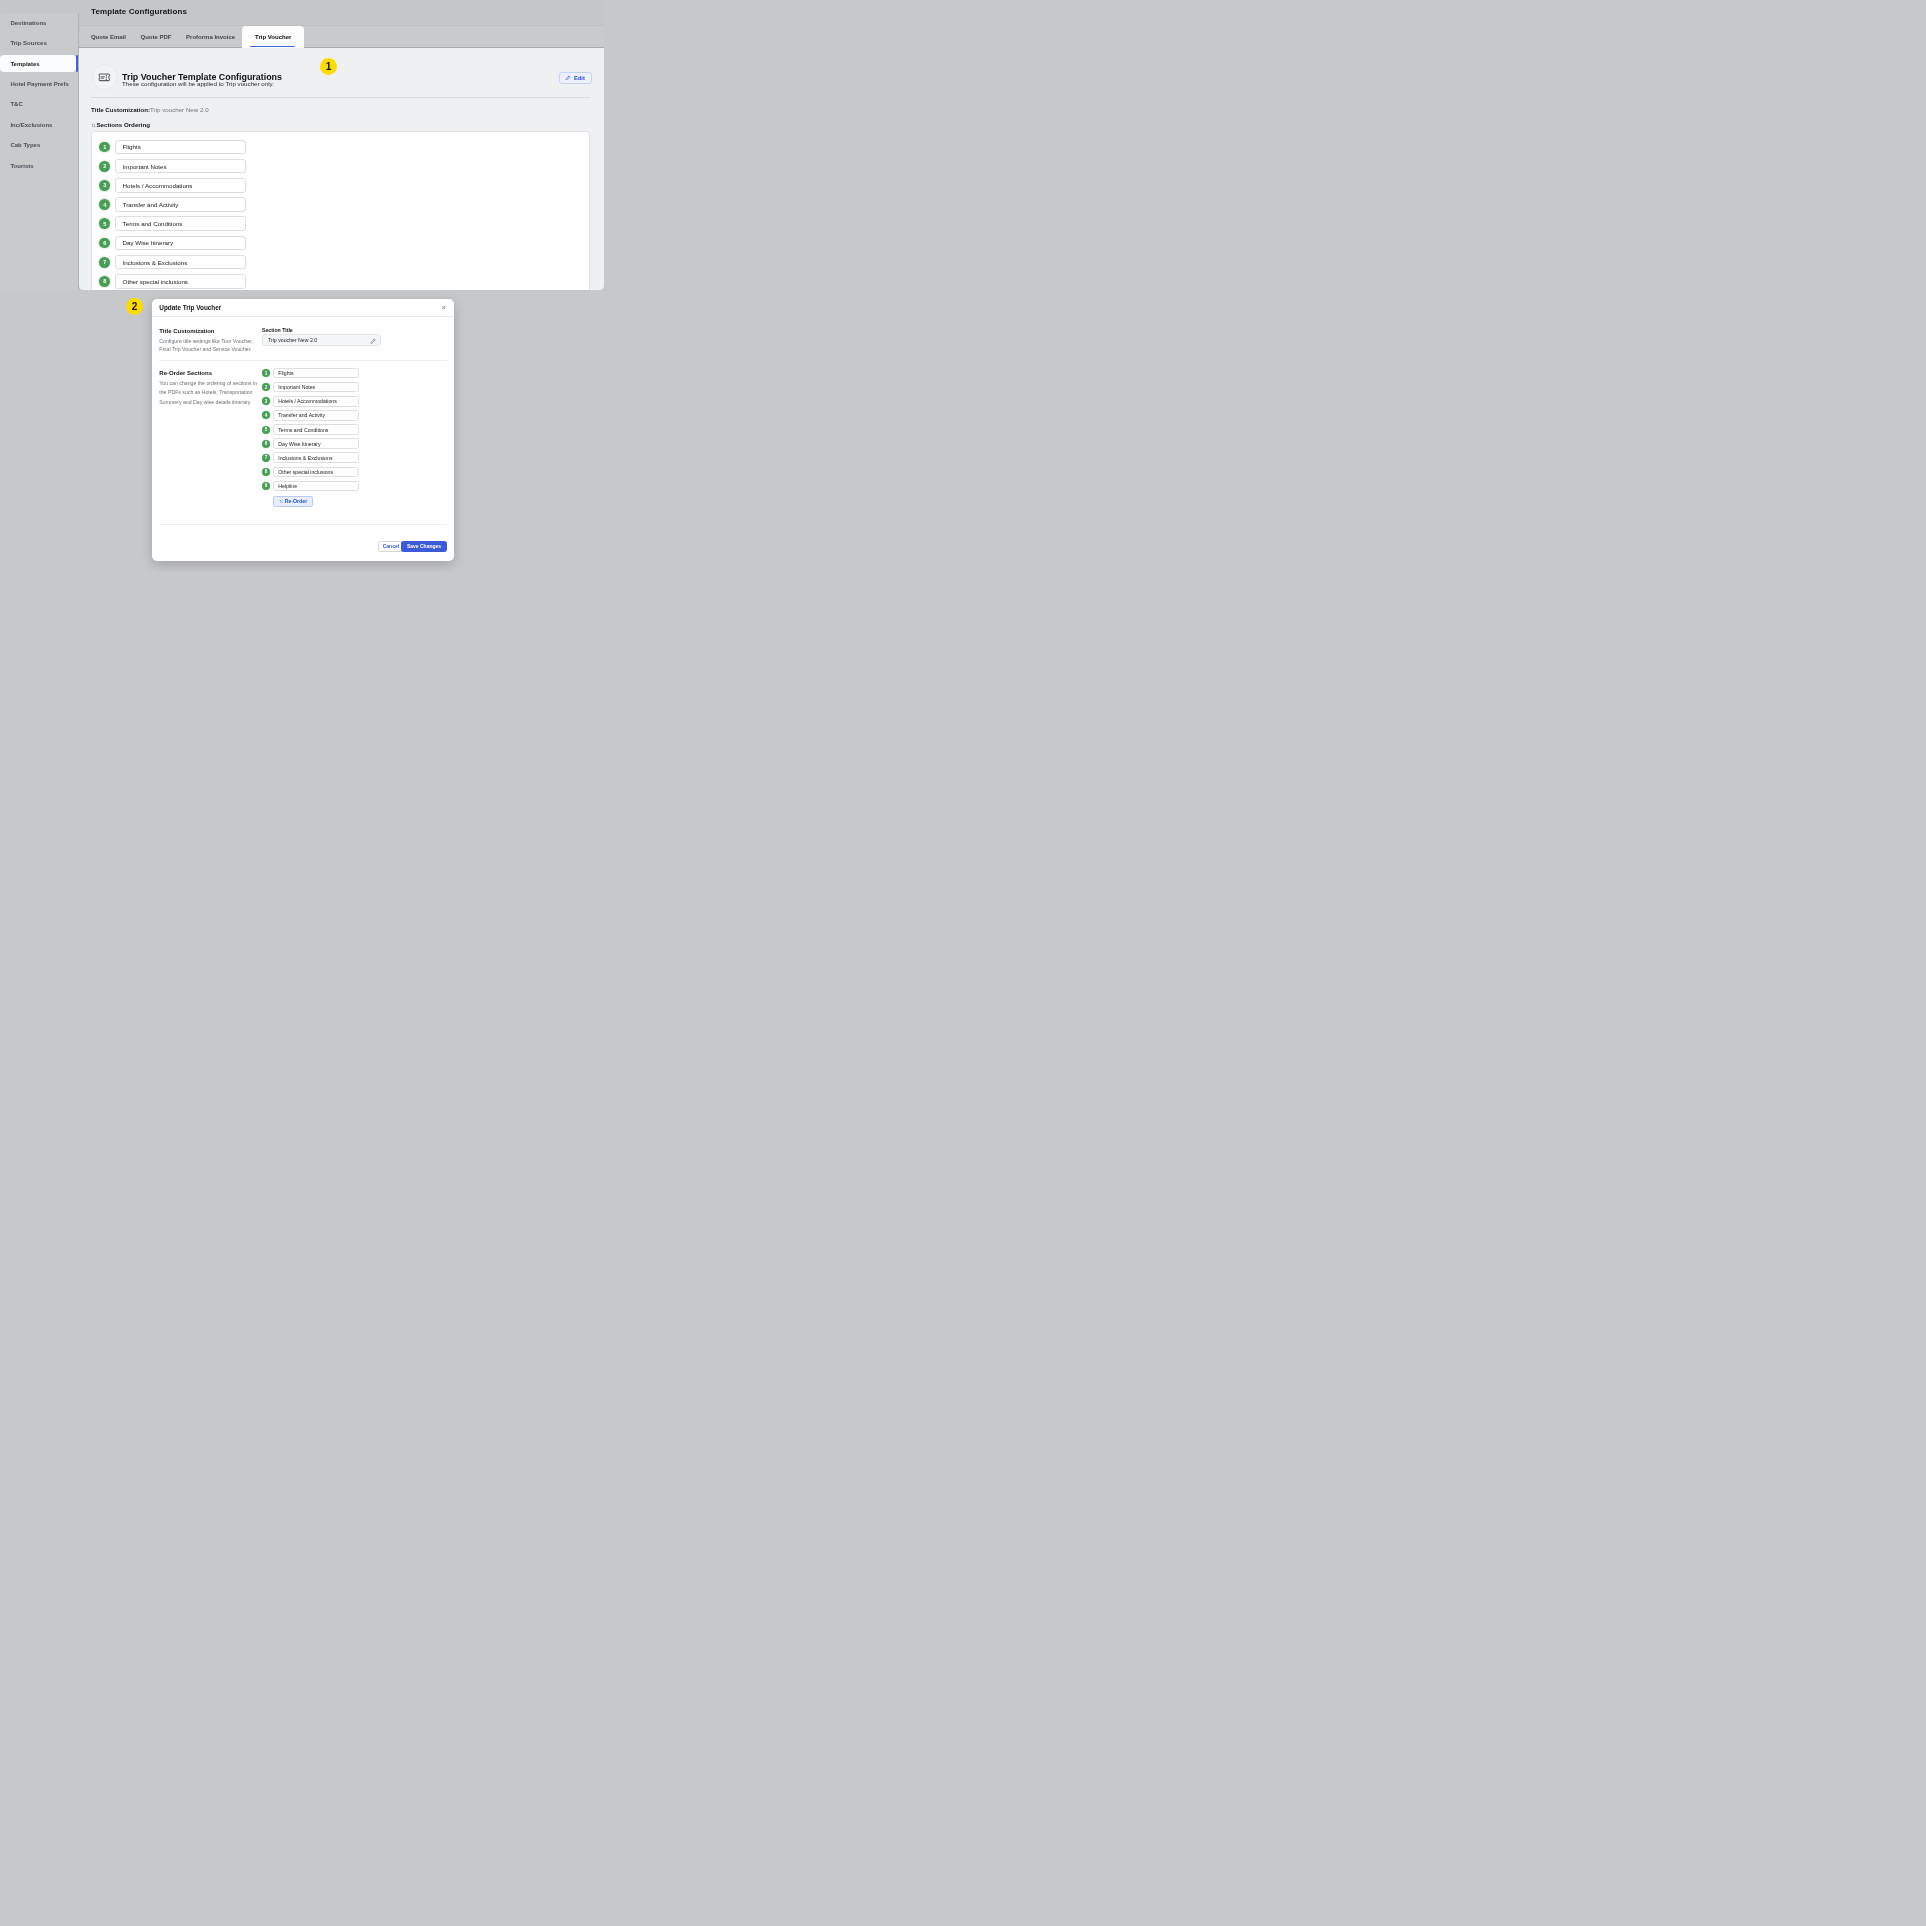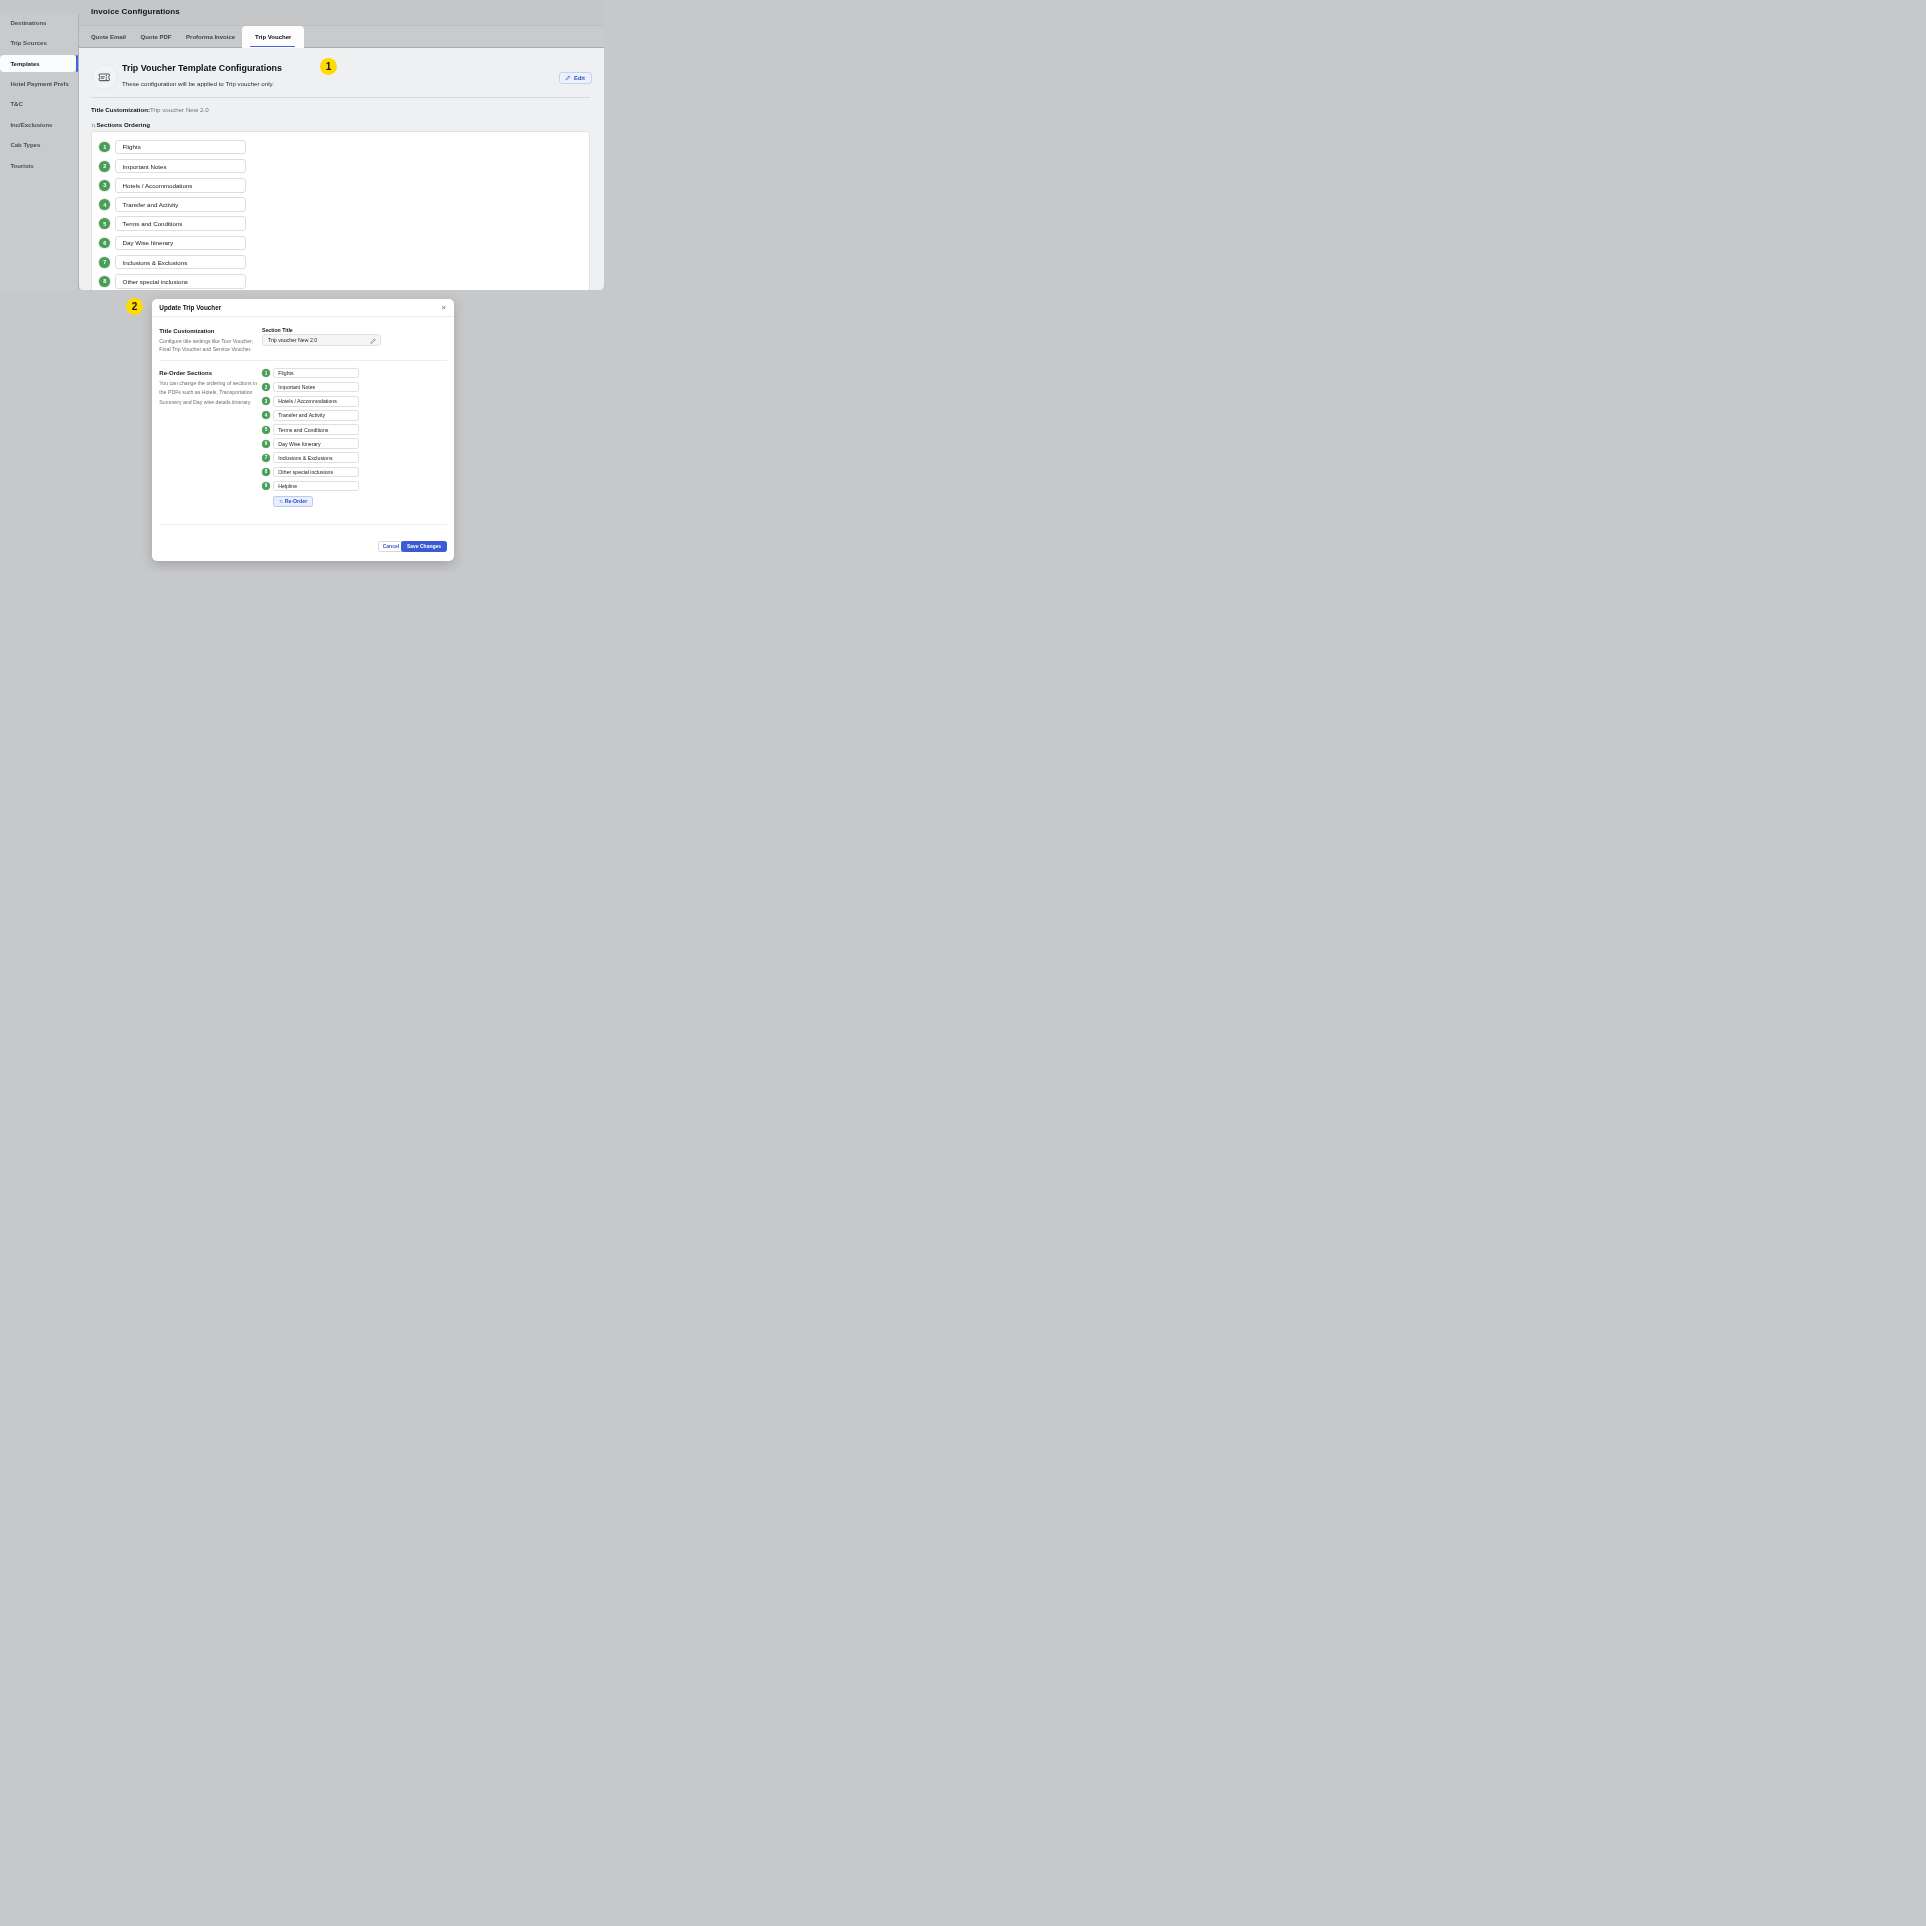--- a/index.html
+++ b/index.html
@@ -16,21 +16,21 @@
 
   
   .sidebar{position:absolute;left:0;top:12.7px;width:79px;height:277px;background:#c9cacb;border-top-left-radius:4.6px;border-right:0.8px solid #b0b1b4;box-sizing:border-box;}
   .side-item{position:relative;height:20.4px;display:flex;align-items:center;padding-left:10.4px;font-size:6px;font-weight:700;color:#474e55;cursor:pointer;box-sizing:border-box;}
   .side-item.active{background:#fbfcfd;border-radius:3.9px;height:17.3px;margin:1.5px 1.9px 1.5px 0;color:#141619;}
   .side-active-bar{position:absolute;right:-1.9px;top:0;bottom:0;width:2.3px;border-radius:1.2px;background:#3e63de;}
 
   
   .panel{position:absolute;left:79px;top:48px;right:0;height:242px;background:#eff0f2;border-radius:0 0 4.6px 4.6px;overflow:hidden;}
   .avatar-circle{position:absolute;left:12.7px;top:16px;width:26px;height:26px;border-radius:50%;background:#f2f3f5;border:0.8px solid #e8e9eb;display:flex;align-items:center;justify-content:center;box-sizing:border-box;}
-  .panel-heading{position:absolute;left:43px;top:15px;font-size:8.9px;font-weight:700;color:#0e1013;}
+  .panel-heading{position:absolute;left:43px;top:24px;font-size:8.9px;font-weight:700;color:#0e1013;}
   .panel-subheading{position:absolute;left:43px;top:32px;font-size:6.2px;color:#262c32;}
   .edit-btn{position:absolute;right:12.3px;top:23.5px;height:12px;display:flex;align-items:center;gap:2.7px;padding:0 5.8px;background:#edf1fc;border:0.6px solid #c5d2f5;border-radius:3.1px;color:#2b50c5;font-size:5.8px;font-weight:700;cursor:pointer;box-sizing:border-box;}
   .p-div{position:absolute;left:12px;right:14px;top:49px;height:0.4px;background:#d9dadc;}
   .title-cust{position:absolute;left:12px;top:58px;font-size:6.2px;}
   .title-cust .lbl{font-weight:700;color:#121416;}
   .title-cust .val{color:#6f757b;}
   .ordering-line{position:absolute;left:12px;top:73px;font-size:6.2px;font-weight:700;color:#121416;display:flex;align-items:center;}
   .ordering-arrows{font-weight:400;font-size:5.8px;letter-spacing:-0.8px;margin-right:1.2px;color:#17191b;}
   .sections-card{position:absolute;left:12px;right:14px;top:83px;height:231px;background:#ffffff;border:0.6px solid #e1e2e4;border-radius:3.9px;padding:7.7px 0 0 7.3px;box-sizing:border-box;}
   .srow{display:flex;align-items:center;margin-bottom:4.6px;}
@@ -59,21 +59,21 @@
   .m-footer-btn{position:absolute;top:242px;height:10.8px;display:flex;align-items:center;border-radius:2.3px;font-size:5px;font-weight:700;cursor:pointer;box-sizing:border-box;}
   .cancel-btn{right:50px;padding:0 3.9px;background:#ffffff;border:0.4px solid #d5d6d9;color:#3a57cf;}
   .save-btn{right:7.3px;padding:0 4.6px;background:#3c59d6;border:0.4px solid #3c59d6;color:#ffffff;}
 </style>
 </head>
 <body>
 
 <div class="screen">
 
   <div class="topbar">
-    <div class="page-title">Invoice Configurations</div>
+    <div class="page-title">Template Configurations</div>
   </div>
 
   <div class="tabbar">
     <div class="tab">
         <span>Quote Email</span>
       </div>
     <div class="tab">
         <span>Quote PDF</span>
       </div>
     <div class="tab">

